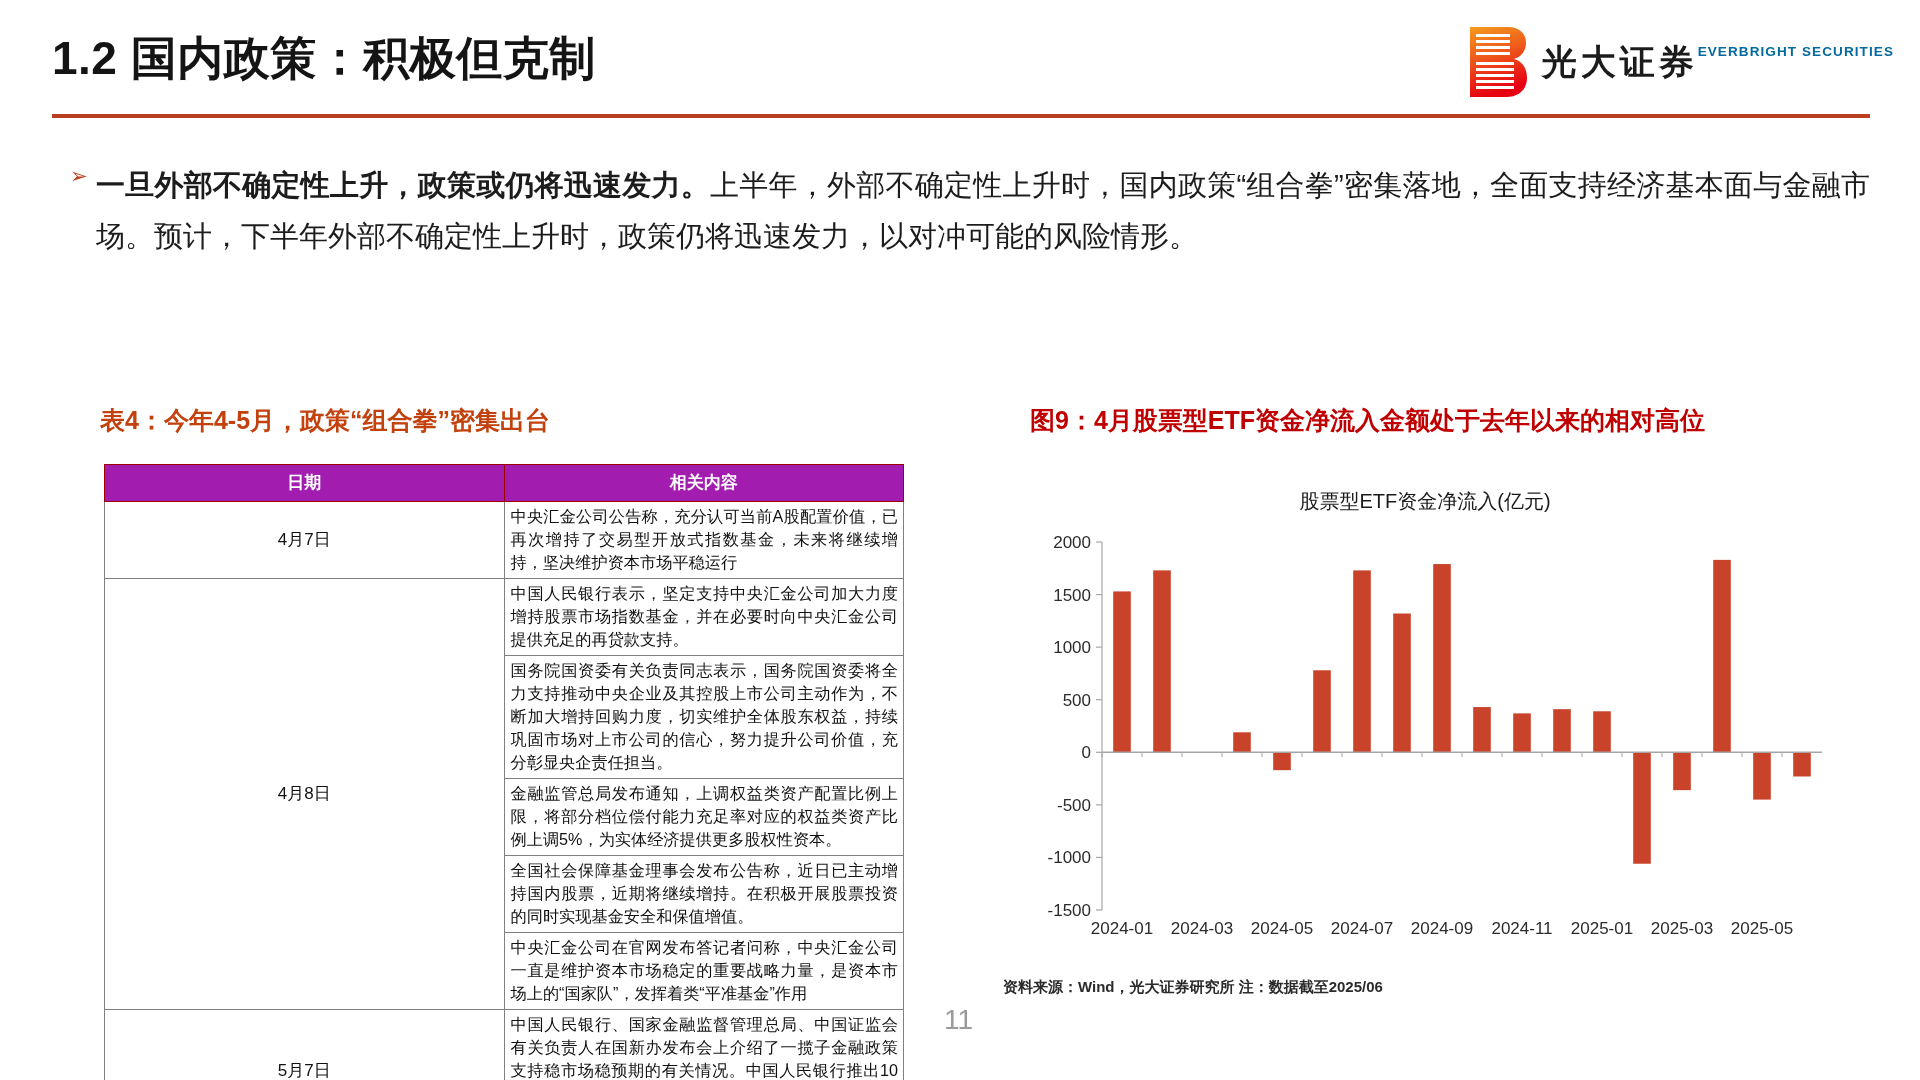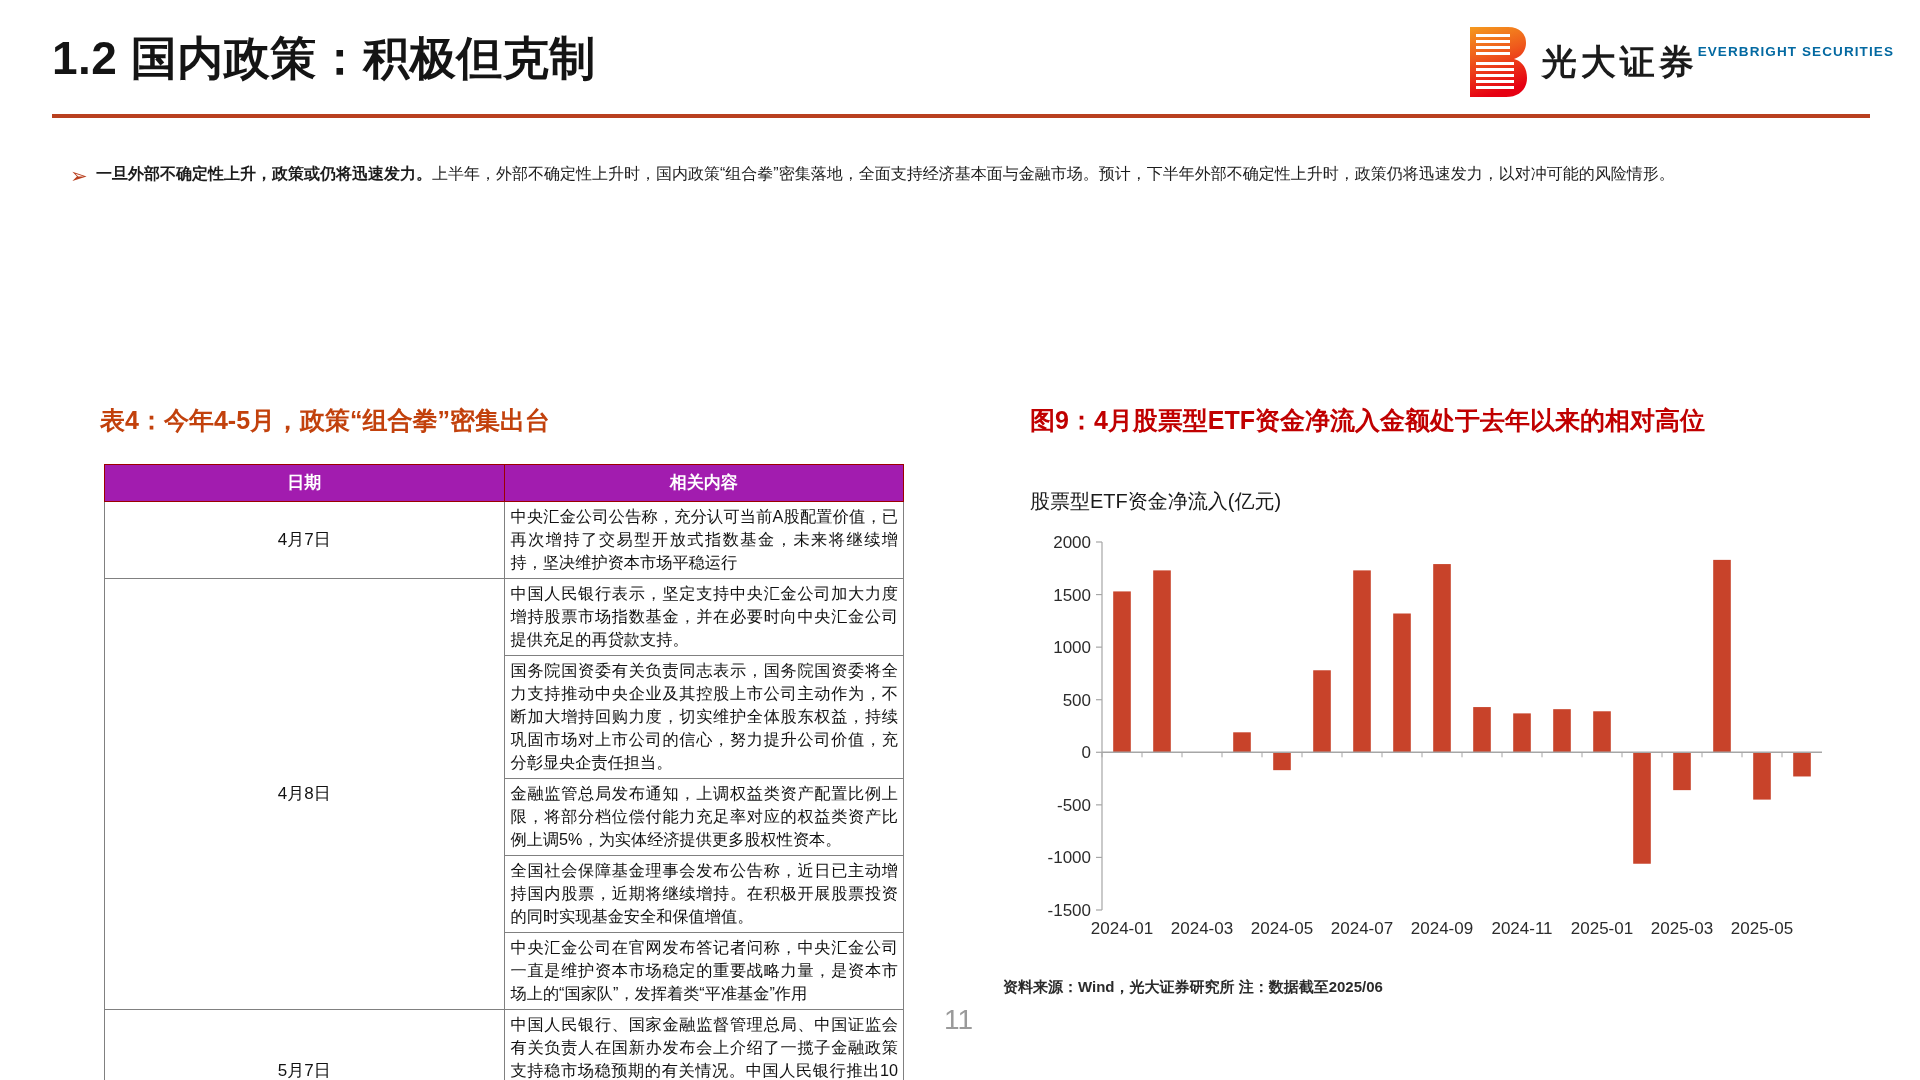--- a/index.html
+++ b/index.html
@@ -34,21 +34,21 @@
   
   .bullet-row {
     position: absolute; left: 70px; top: 160px; width: 1800px;
     display: flex; align-items: flex-start;
   }
   .bullet-arrow {
     flex: 0 0 auto; width: 26px; color: #b9401f;
     font-size: 21px; line-height: 1.35; padding-top: 2px;
   }
   .bullet-text {
-    flex: 1 1 auto; font-size: 16px; line-height: 1.75; color: #1c1c1c;
+    flex: 1 1 auto; font-size: 29px; line-height: 1.75; color: #1c1c1c;
     text-align: justify;
   }
   .bullet-text b { font-weight: 700; }
 
   
   .tbl-caption {
     position: absolute; left: 100px; top: 404px;
     font-size: 25px; font-weight: 700; color: #c2410c; white-space: nowrap;
   }
   .policy-table {
@@ -78,21 +78,21 @@
     font-size: 15px; color: #2b2b2b; white-space: nowrap;
   }
 
   
   .chart-caption {
     position: absolute; left: 1030px; top: 404px;
     font-size: 25px; font-weight: 700; color: #c00000; white-space: nowrap;
   }
   .chart-subtitle {
     position: absolute; left: 1030px; top: 488px; width: 790px;
-    text-align: left; font-size: 20px; color: #1a1a1a;
+    text-align: center; font-size: 20px; color: #1a1a1a;
   }
   .chart-area {
     position: absolute; left: 1030px; top: 528px;
     width: 800px; height: 430px;
   }
   .chart-svg { display: block; width: 800px; height: 430px; }
   .chart-source {
     position: absolute; left: 1003px; top: 978px;
     font-size: 15px; color: #2b2b2b; white-space: nowrap; font-weight: bold;
   }

